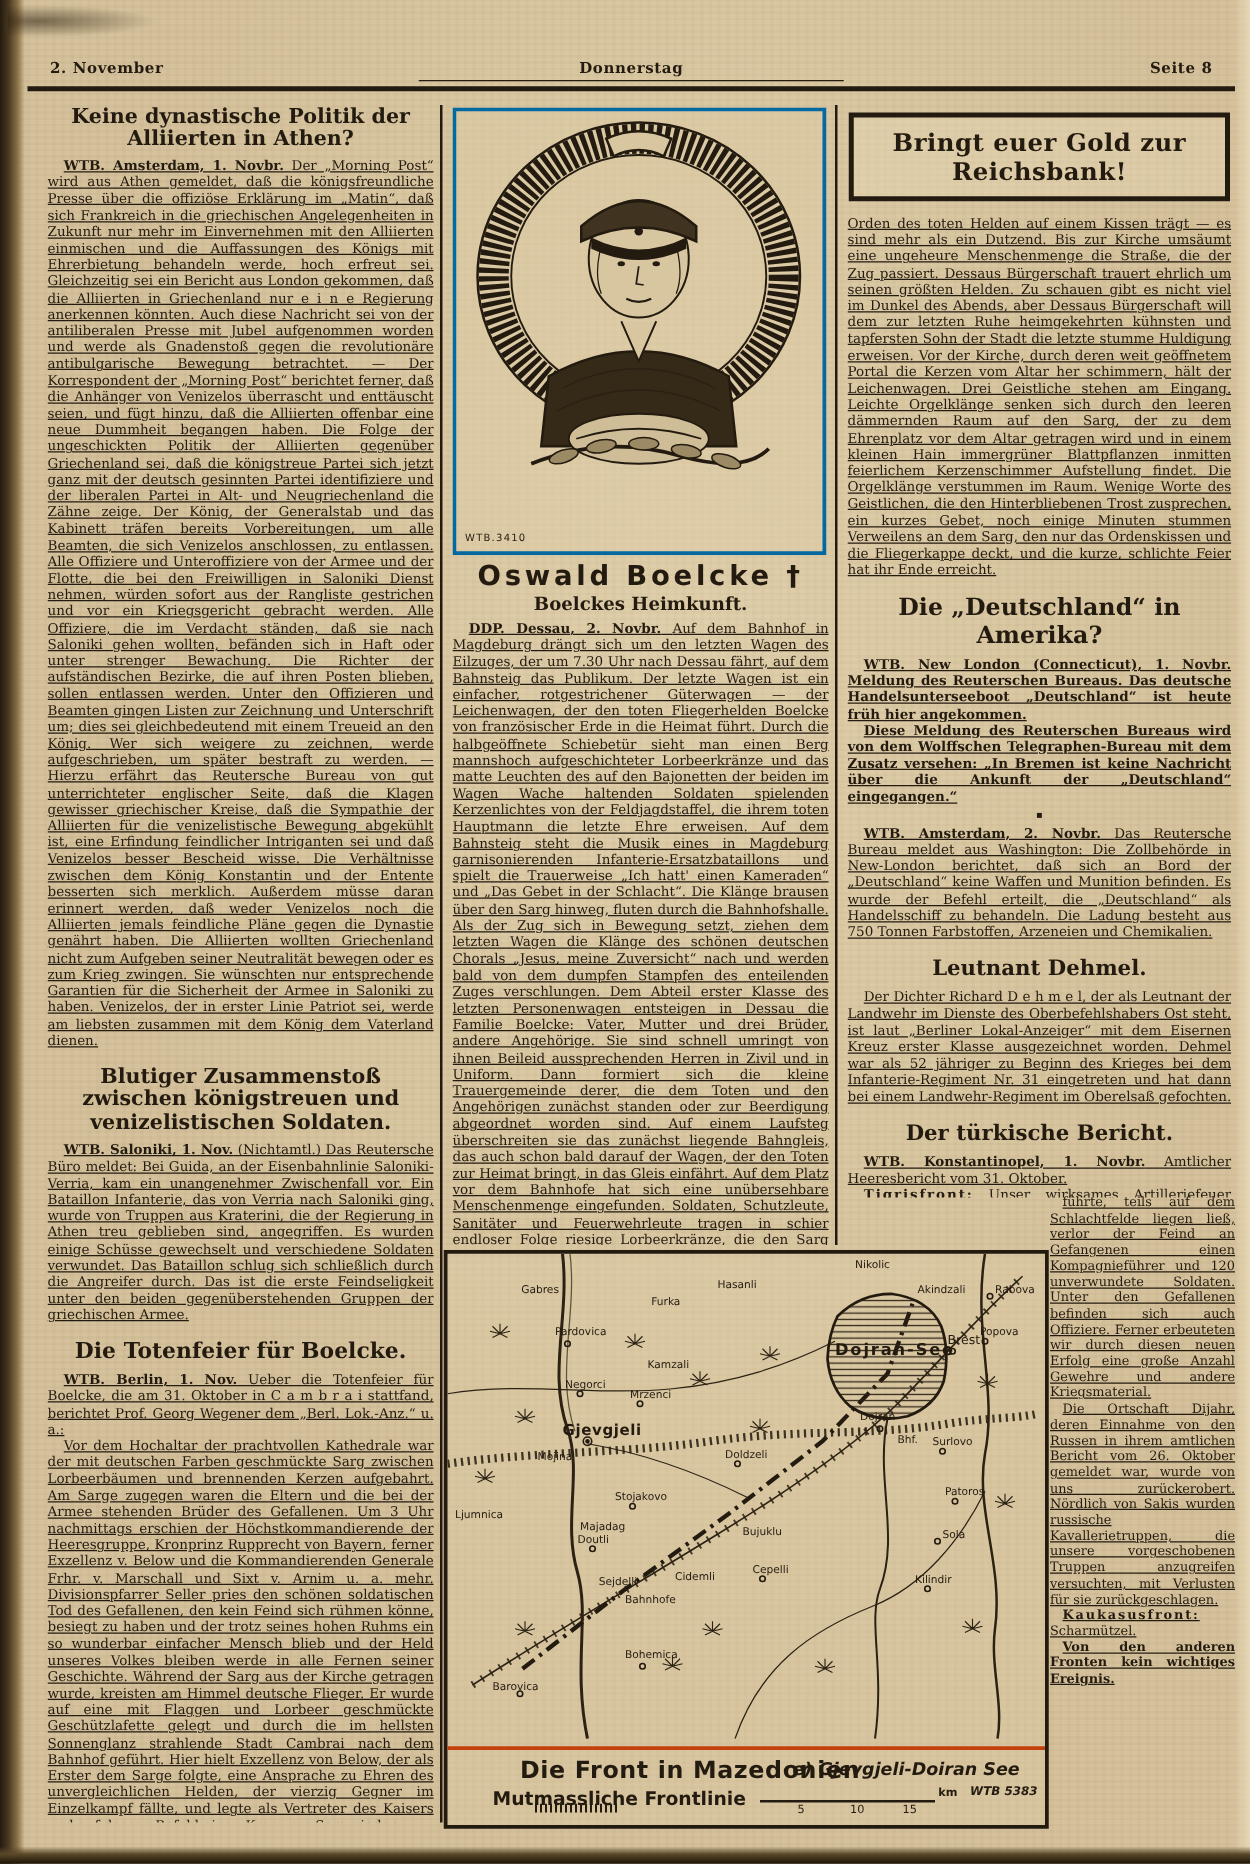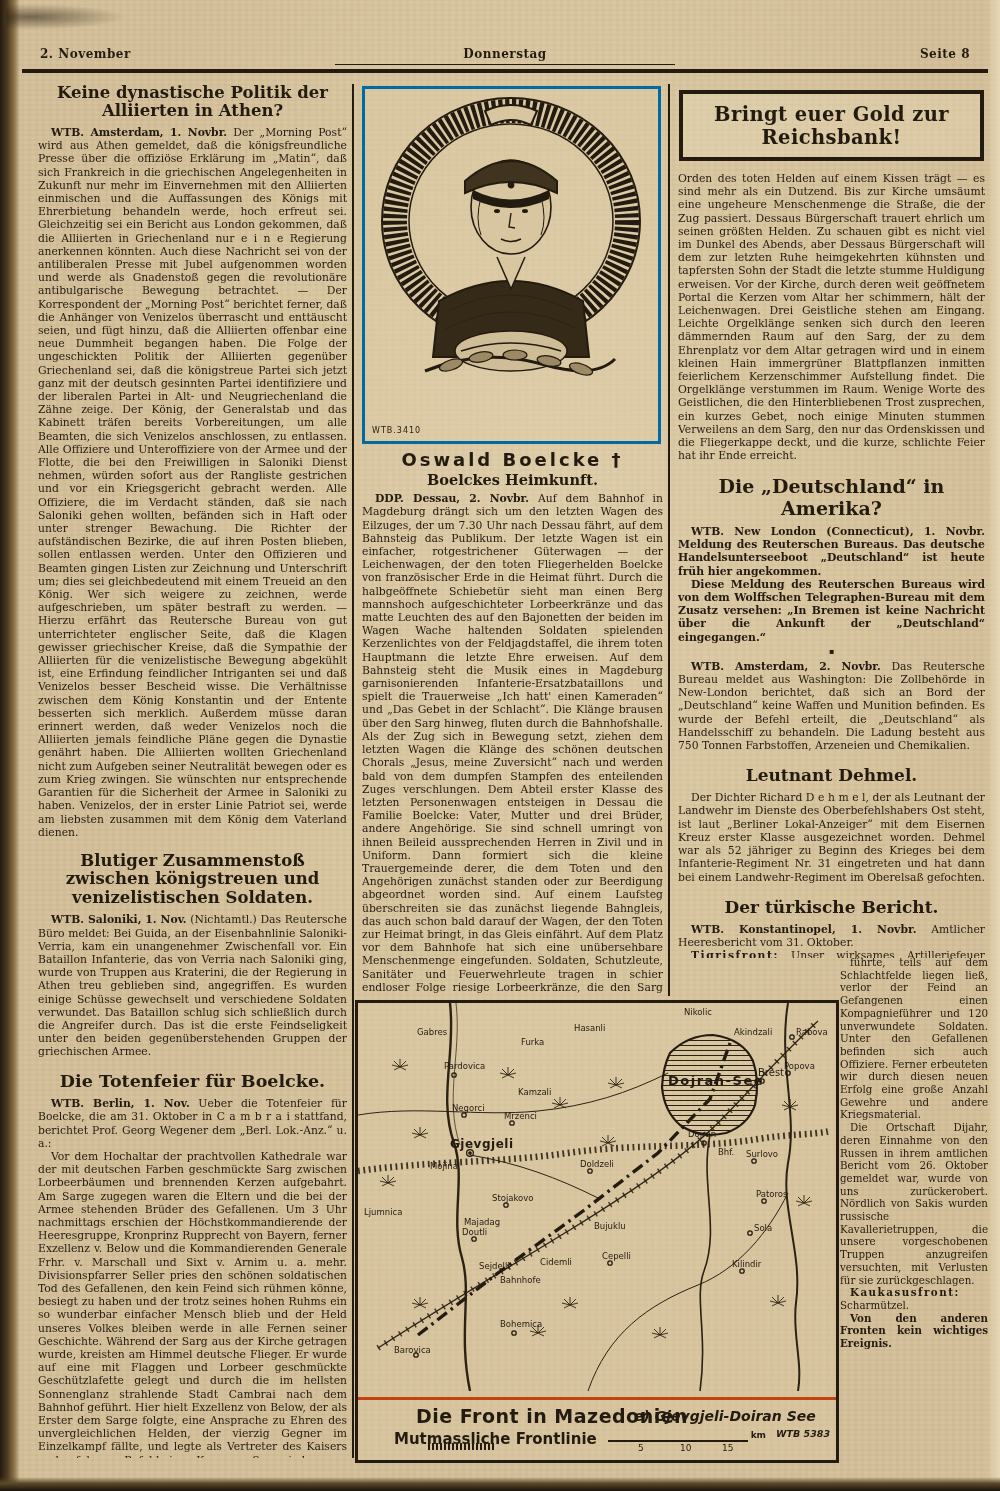--- a/index.html
+++ b/index.html
@@ -29,42 +29,42 @@
   .vrule{position:absolute;width:2px;background:#241b10;}
   #vr1{left:352px;top:84px;height:1374px;}
   #vr2{left:668px;top:84px;height:912px;}
 
   .col{position:absolute;overflow:hidden;}
   #col-left{left:38px;top:82px;width:309px;height:1376px;}
   #col-mid{left:362px;top:86px;width:301px;height:910px;}
   #col-right{left:678px;top:88px;width:307px;height:870px;}
   #col-narrow{left:840px;top:956px;width:148px;height:420px;overflow:hidden;}
 
-  .para{margin:0;text-indent:13px;text-align:justify;font-size:10.8px;line-height:13.2px;}
+  .para{margin:0;text-indent:13px;text-align:justify;font-size:10.8px;line-height:13.2px;text-decoration:underline;}
   .para.noindent{text-indent:0;}
   .para.bold{font-weight:bold;}
   .lead{font-weight:bold;}
   .sperr{letter-spacing:1.5px;}
   .narrowtxt .para{font-size:10.3px;line-height:12.7px;text-indent:10px;}
 
   .headline{font-weight:bold;text-align:center;line-height:1.12;margin:0 0 5px;}
   .h1a{font-size:16.5px;margin-top:2px;}
   .h2a{font-size:16.5px;margin:13px 0 6px;}
   .h3a{font-size:17.5px;margin:13px 0 6px;}
   .hD{font-size:19px;margin:14px 0 6px;}
   .hS{font-size:17px;margin:14px 0 6px;}
 
   .sepmark{text-align:center;font-size:8px;margin:3px 0;line-height:10px;}
 
   .goldbox{border:4px solid #241b10;margin:2px 1px 11px;padding:9px 15px 8px;text-align:center;
            font-size:19.5px;font-weight:bold;letter-spacing:.4px;background:rgba(235,220,185,.35);}
 
   .portrait{border:3px solid #0369a1;width:293px;height:352px;position:relative;background:rgba(222,205,168,.4);}
   .portrait svg{display:block;}
-  .pcap{font-family:"DejaVu Sans", sans-serif;font-size:18px;letter-spacing:3px;text-align:center;margin:5px 0 2px;font-weight:bold;}
+  .pcap{font-family:"DejaVu Sans", sans-serif;font-size:22px;letter-spacing:3px;text-align:center;margin:5px 0 2px;font-weight:bold;}
   .psig{position:absolute;left:7px;bottom:6px;font-family:"DejaVu Sans",sans-serif;font-size:8px;letter-spacing:1px;}
 
   .mapbox{position:absolute;left:355px;top:1000px;width:478px;height:457px;border:3px solid #241b10;
           background:rgba(224,207,170,.35);}
   .mapdraw{position:absolute;left:0;top:0;width:472px;height:388px;}
   .ml{position:absolute;font-family:"DejaVu Sans",sans-serif;font-size:8.5px;white-space:nowrap;color:#241b10;}
   .ml.big{font-size:13px;font-weight:bold;letter-spacing:1.5px;}
   .ml.town{font-size:12px;font-weight:bold;letter-spacing:.5px;}
   .mapcap{position:absolute;left:0;right:0;bottom:0;height:60px;border-top:3px solid #c2410c;
           font-family:"DejaVu Sans",sans-serif;}

